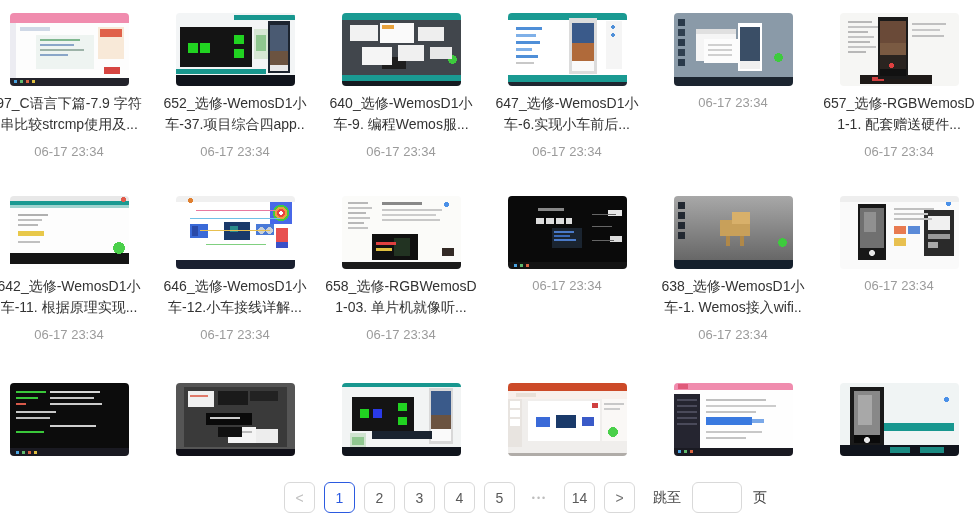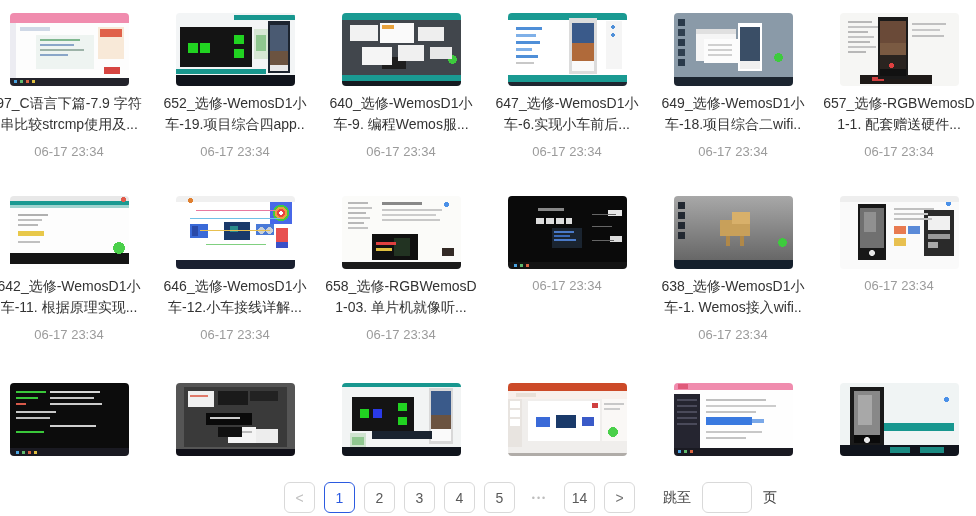--- a/index.html
+++ b/index.html
@@ -32,21 +32,21 @@
     font-size:14px;color:#595959;font-family:inherit;
     display:flex;align-items:center;justify-content:center;cursor:pointer;padding:0;
   }
   .pg-btn.active{border-color:#2b5ae0;color:#2b5ae0;}
   .pg-btn.prev{color:#c0c0c0;}
   .pg-btn.next{color:#737373;}
   .pg-ellipsis{
     width:31px;flex:none;text-align:center;color:#bdbdbd;
     font-size:9px;letter-spacing:2px;cursor:pointer;
   }
-  .jump-label{margin-left:19px;font-size:14px;color:#444;}
+  .jump-label{margin-left:9px;font-size:14px;color:#444;}
   .jump-input{
     width:50px;height:31px;box-sizing:border-box;margin:0 2px;
     border:1px solid #d9d9d9;border-radius:6px;background:#fff;
     font-size:14px;color:#333;text-align:center;outline:none;font-family:inherit;
   }
   .unit-label{font-size:14px;color:#444;}
 
   
   [data-thumb="t1"]{background:
     linear-gradient(#4aa3e0,#4aa3e0) 4px 67px/3px 3px no-repeat,
@@ -360,36 +360,35 @@
 <div class="page">
 
   <div class="row row1">
     <div class="card">
       <div class="thumb" data-thumb="t1"></div>
       <div class="title">97_C语言下篇-7.9 字符串比较strcmp使用及...</div>
       <div class="date">06-17 23:34</div>
     </div>
     <div class="card">
       <div class="thumb" data-thumb="t2"></div>
-      <div class="title">652_选修-WemosD1小车-19.项目综合四app..</div>
+      <div class="title">652_选修-WemosD1小车-37.项目综合四app..</div>
       <div class="date">06-17 23:34</div>
     </div>
     <div class="card">
       <div class="thumb" data-thumb="t3"></div>
       <div class="title">640_选修-WemosD1小车-9. 编程Wemos服...</div>
       <div class="date">06-17 23:34</div>
     </div>
     <div class="card">
       <div class="thumb" data-thumb="t4"></div>
       <div class="title">647_选修-WemosD1小车-6.实现小车前后...</div>
       <div class="date">06-17 23:34</div>
     </div>
     <div class="card">
       <div class="thumb" data-thumb="t5"></div>
-      <div class="title">649_选修-WemosD1小车-18.项目综合二wifi..</div>
       <div class="date">06-17 23:34</div>
     </div>
     <div class="card">
       <div class="thumb" data-thumb="t6"></div>
       <div class="title">657_选修-RGBWemosD1-1. 配套赠送硬件...</div>
       <div class="date">06-17 23:34</div>
     </div>
   </div>
 
   <div class="row row2">

